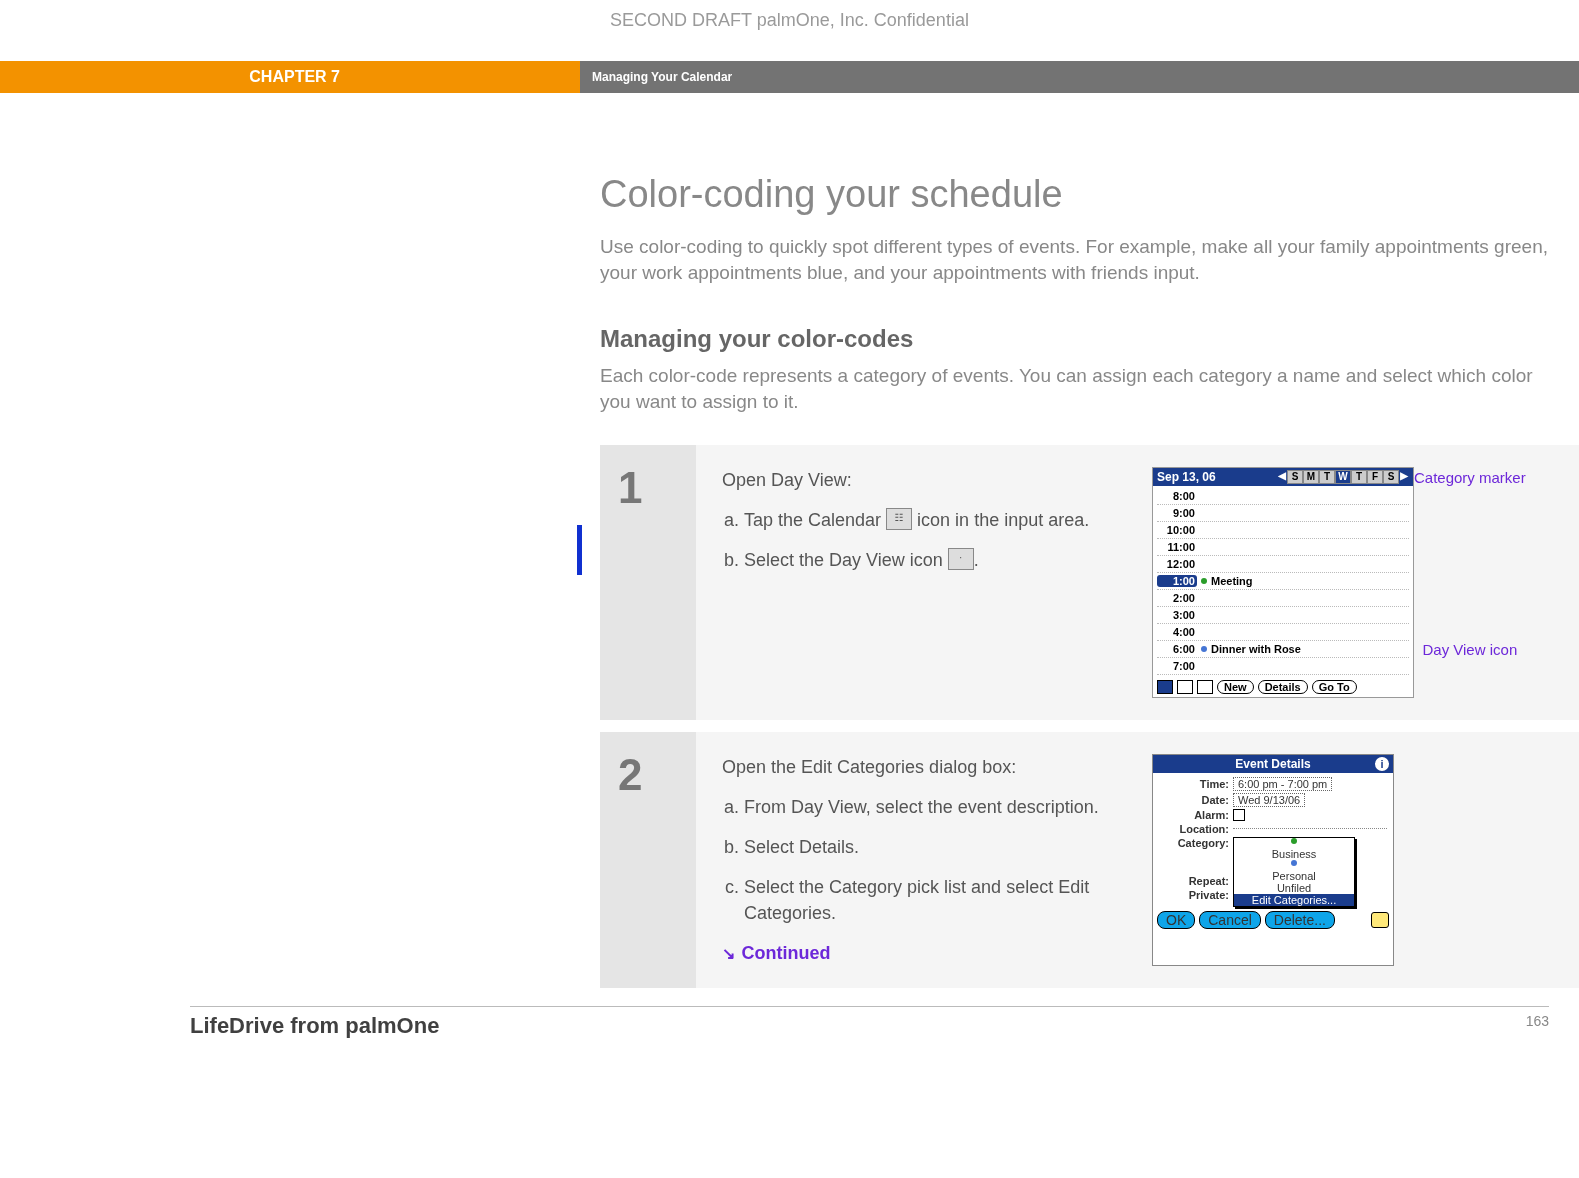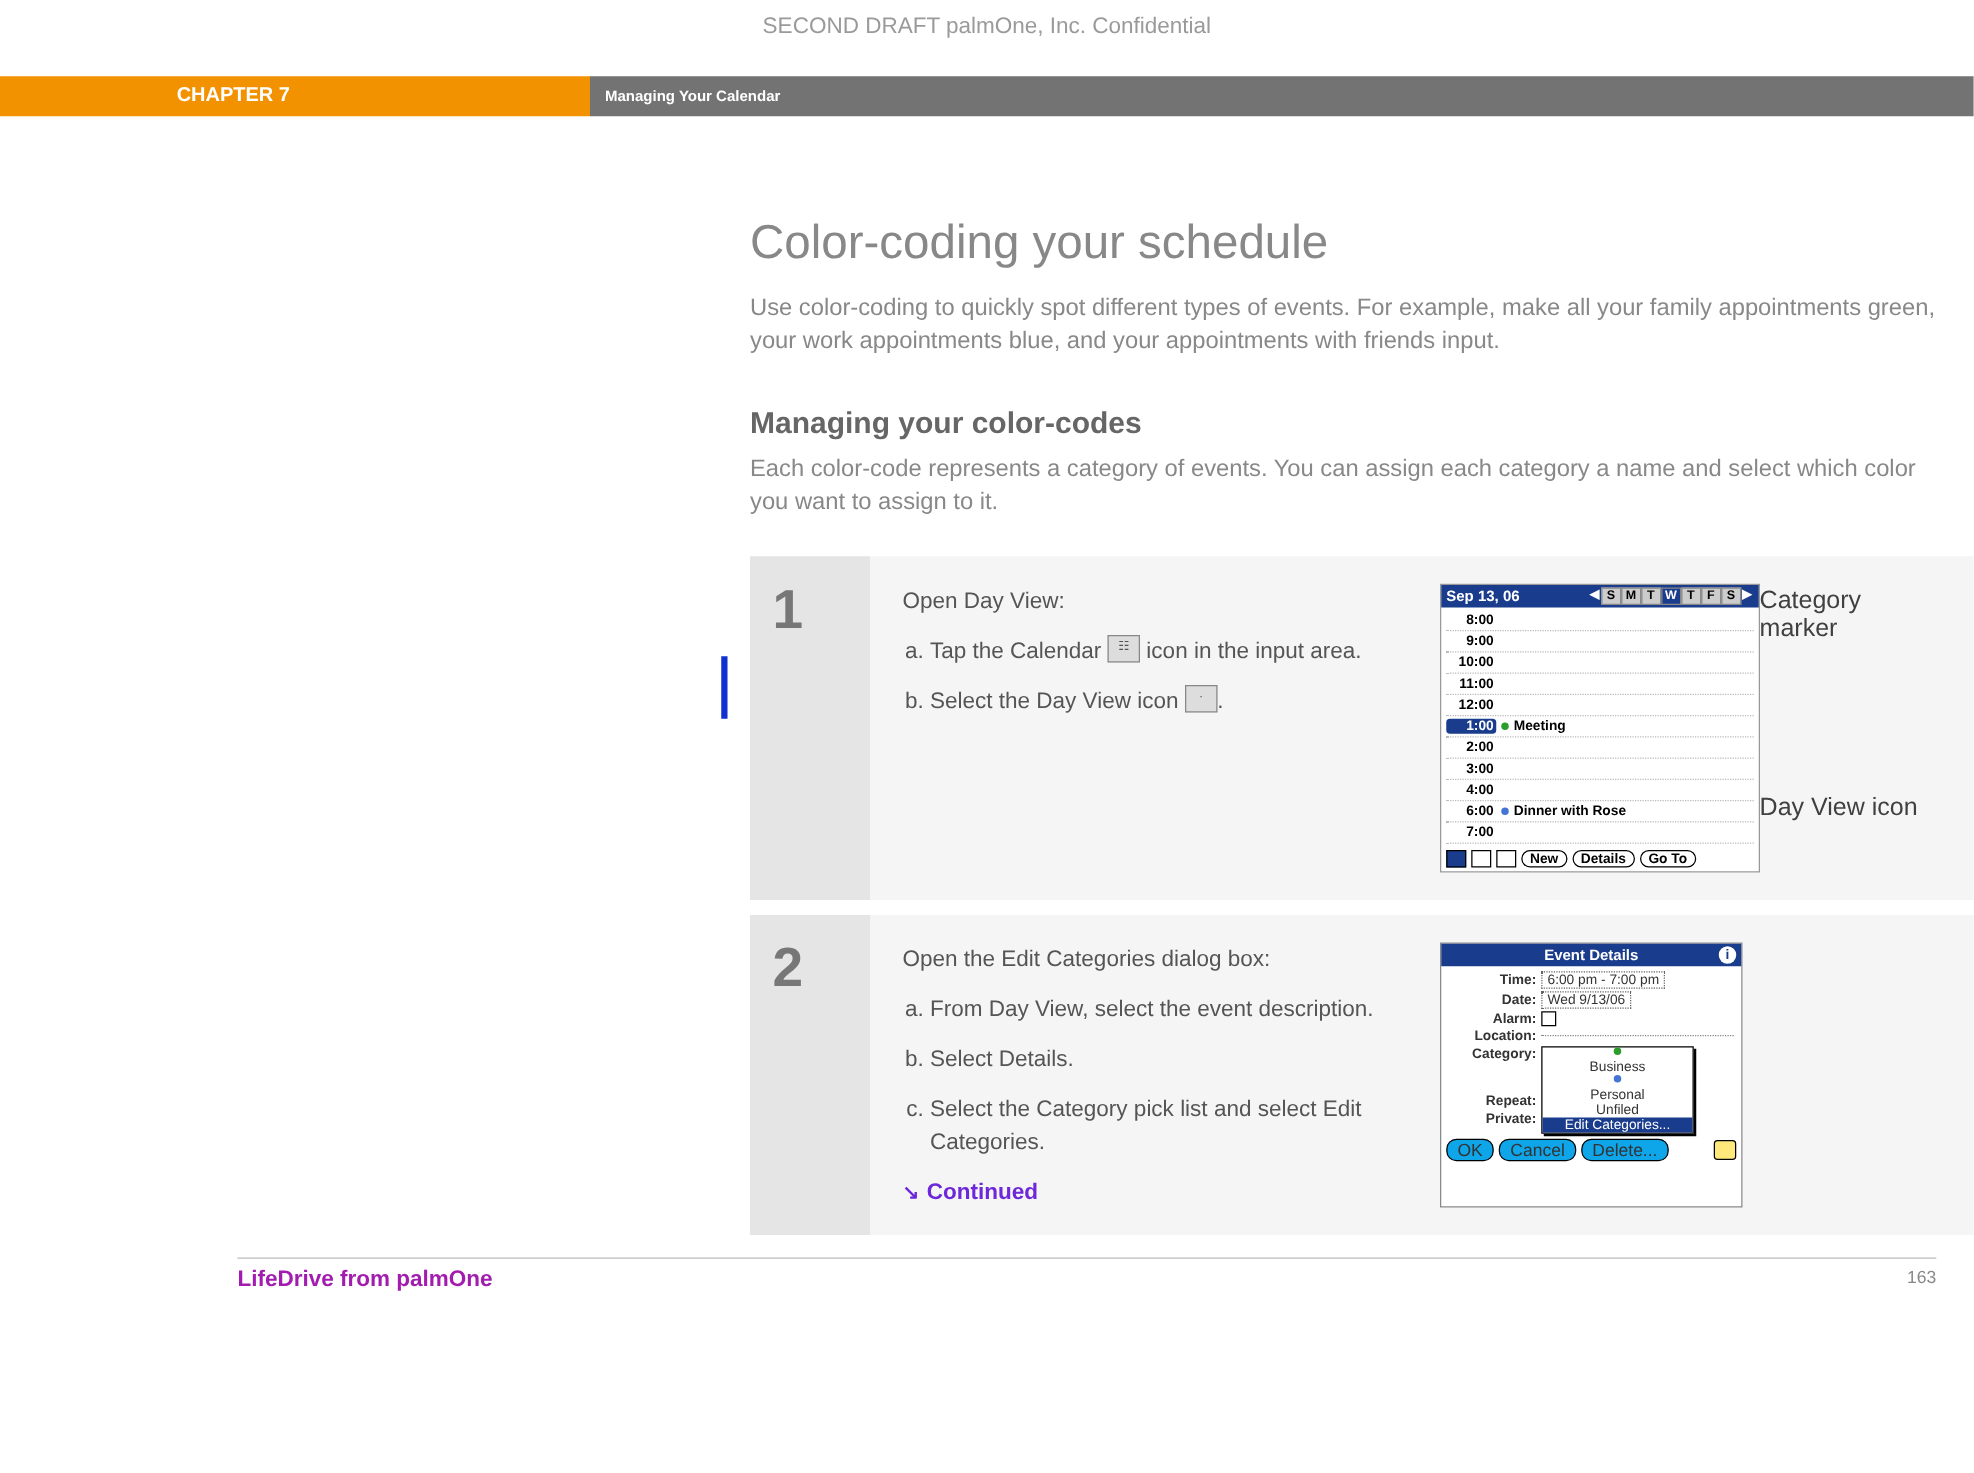--- a/index.html
+++ b/index.html
@@ -16,21 +16,21 @@
     font-size: 18px;
     padding: 10px 0 30px 0;
   }
   .chapter-bar {
     display: flex;
     height: 32px;
     margin-bottom: 80px;
   }
   .chapter-bar .orange {
     background: #f39200;
-    width: 472px;
+    width: 580px;
     display: flex;
     align-items: center;
     justify-content: flex-end;
     padding-right: 240px;
     color: #fff;
     font-weight: bold;
     font-size: 16px;
     box-sizing: border-box;
   }
   .chapter-bar .gray {
@@ -225,23 +225,24 @@
   .palm-toolbar .ibox {
     border:1px solid #000;
     width:14px; height:12px;
     display:inline-block;
   }
   .palm-toolbar .ibox.sel { background:#1a3c8c; }
   .callouts {
     display:flex;
     flex-direction:column;
     justify-content:space-between;
-    color:#404040;
-    font-size:20px;
+    color:#6d28d9;
+    font-size:15px;
     padding: 2px 0 40px 0;
+    align-items: center;
   }
   
   .dlg {
     border:1px solid #888;
     width:240px;
     background:#fff;
     font-size:12px;
   }
   .dlg-title {
     background:#1a3c8c;
@@ -319,23 +320,23 @@
     margin-left:auto;
   }
   .footer {
     display:flex;
     justify-content:space-between;
     border-top:1px solid #bbb;
     margin: 18px 30px 0 190px;
     padding-top:6px;
   }
   .footer .brand {
-    color:#a21caf;
+    color:#404040;
     font-weight:bold;
-    font-size:18px;
+    font-size:22px;
   }
   .footer .pg {
     color:#888;
     font-size:14px;
   }
   .blue-mark {
     position:absolute;
     left:-23px;
     top:80px;
     width:5px;

